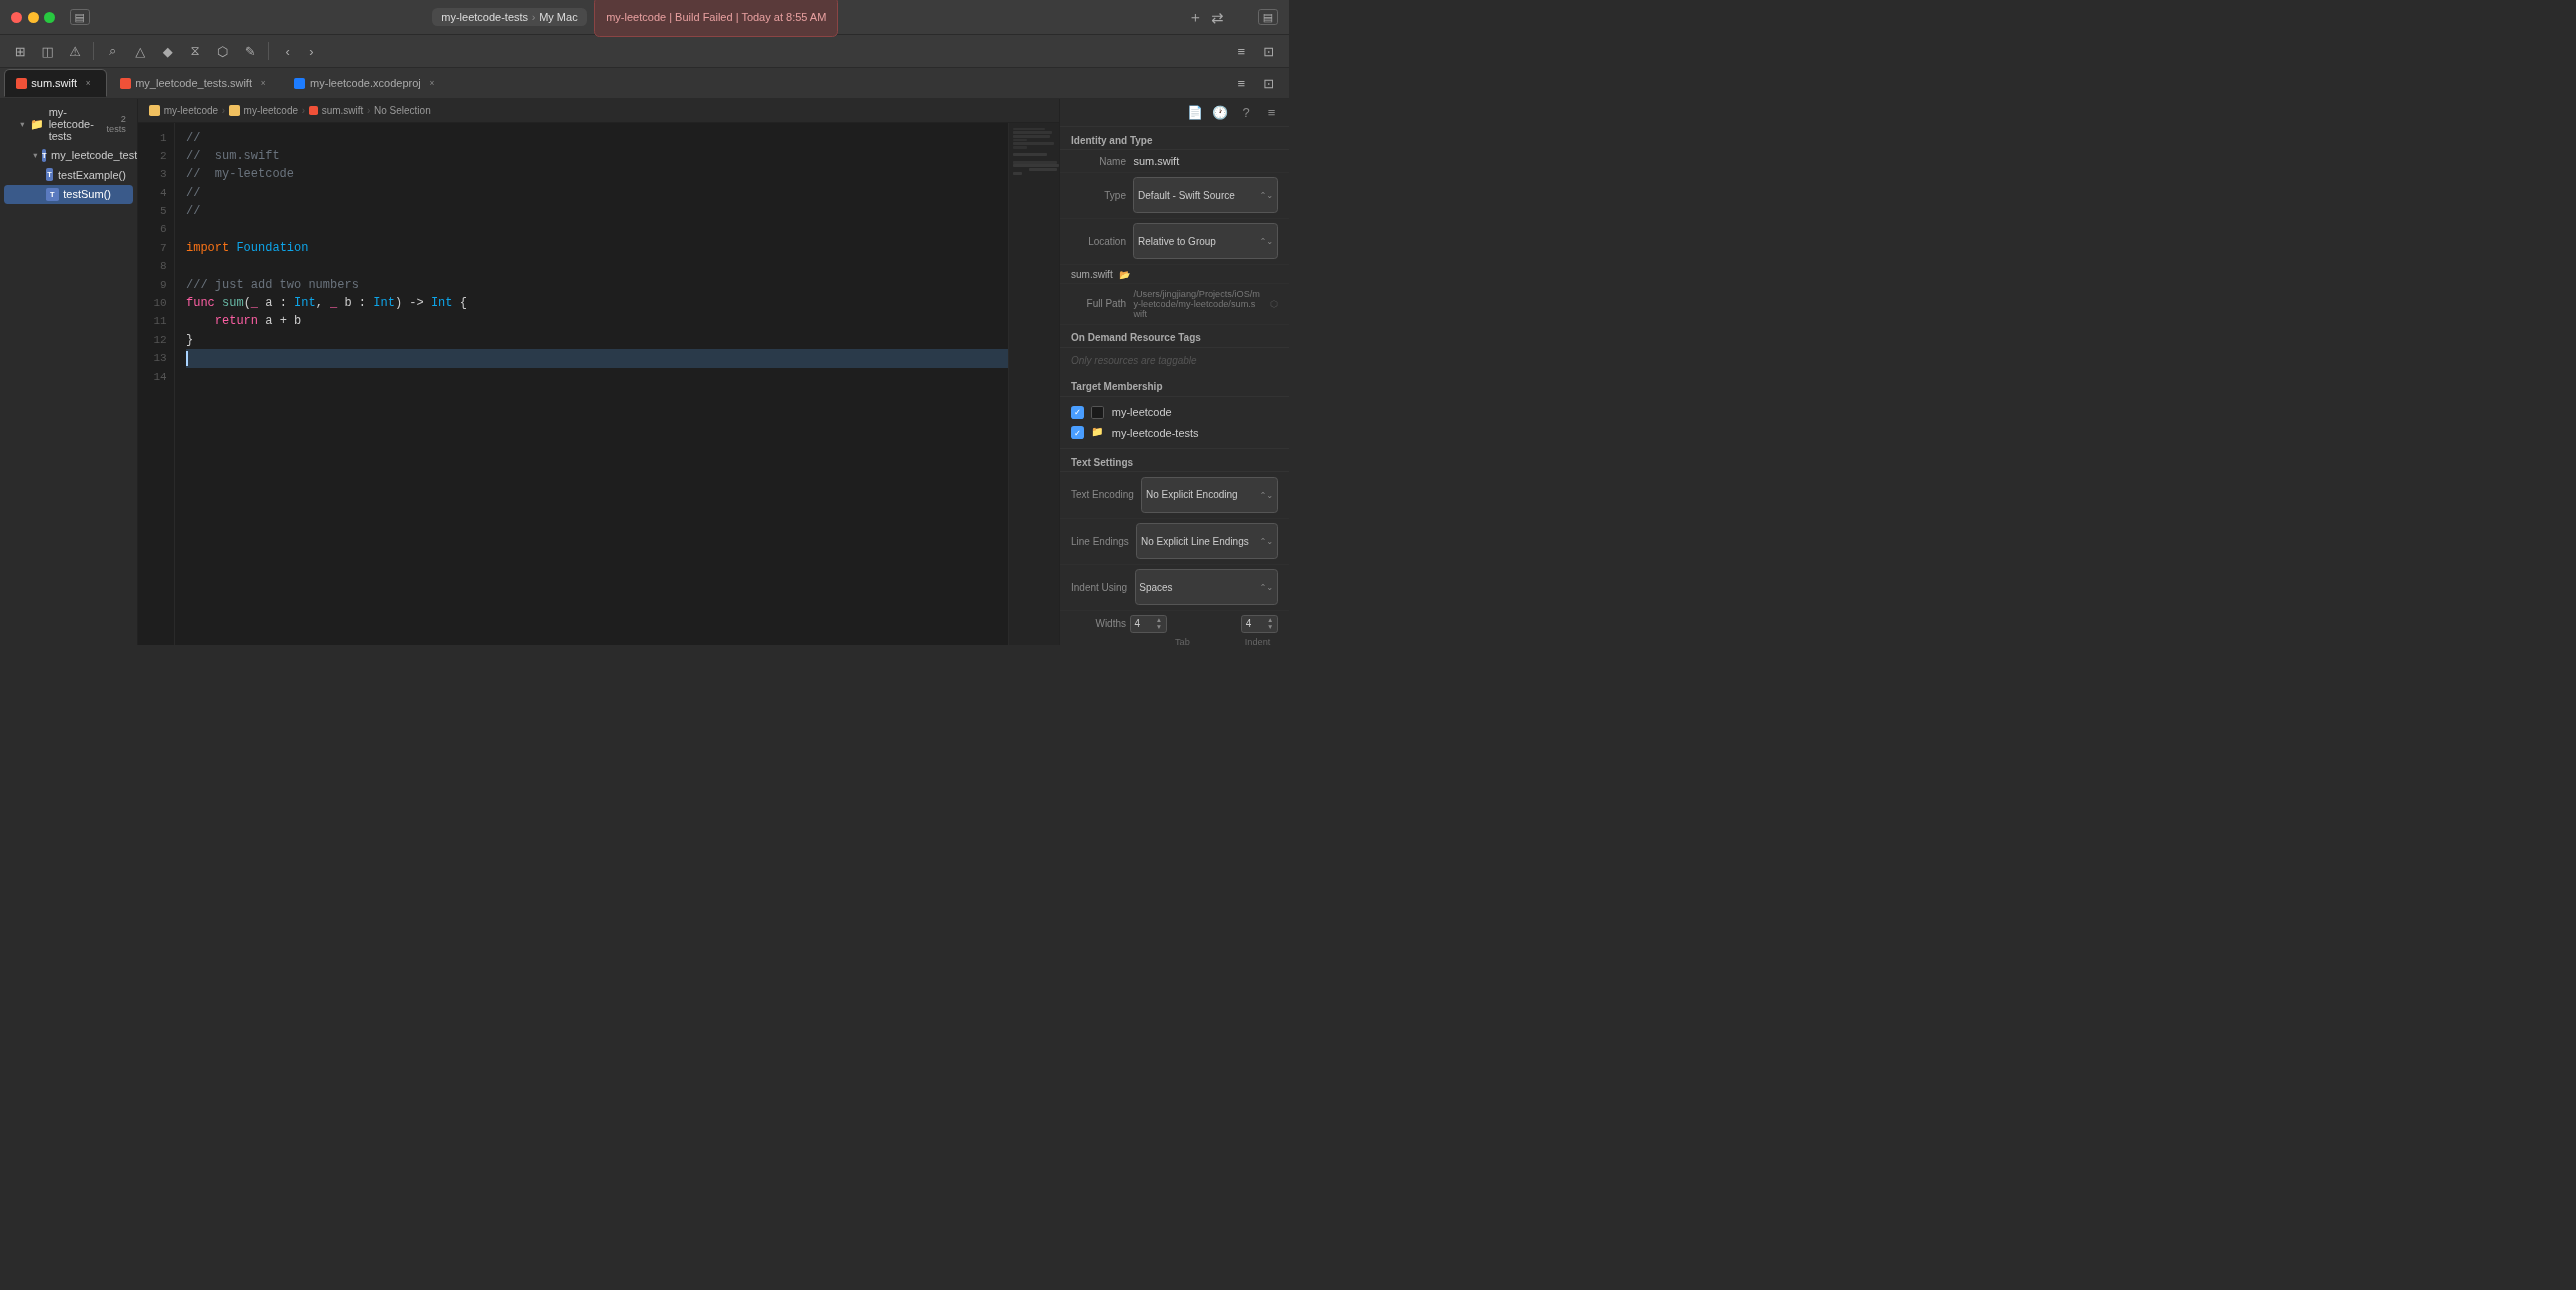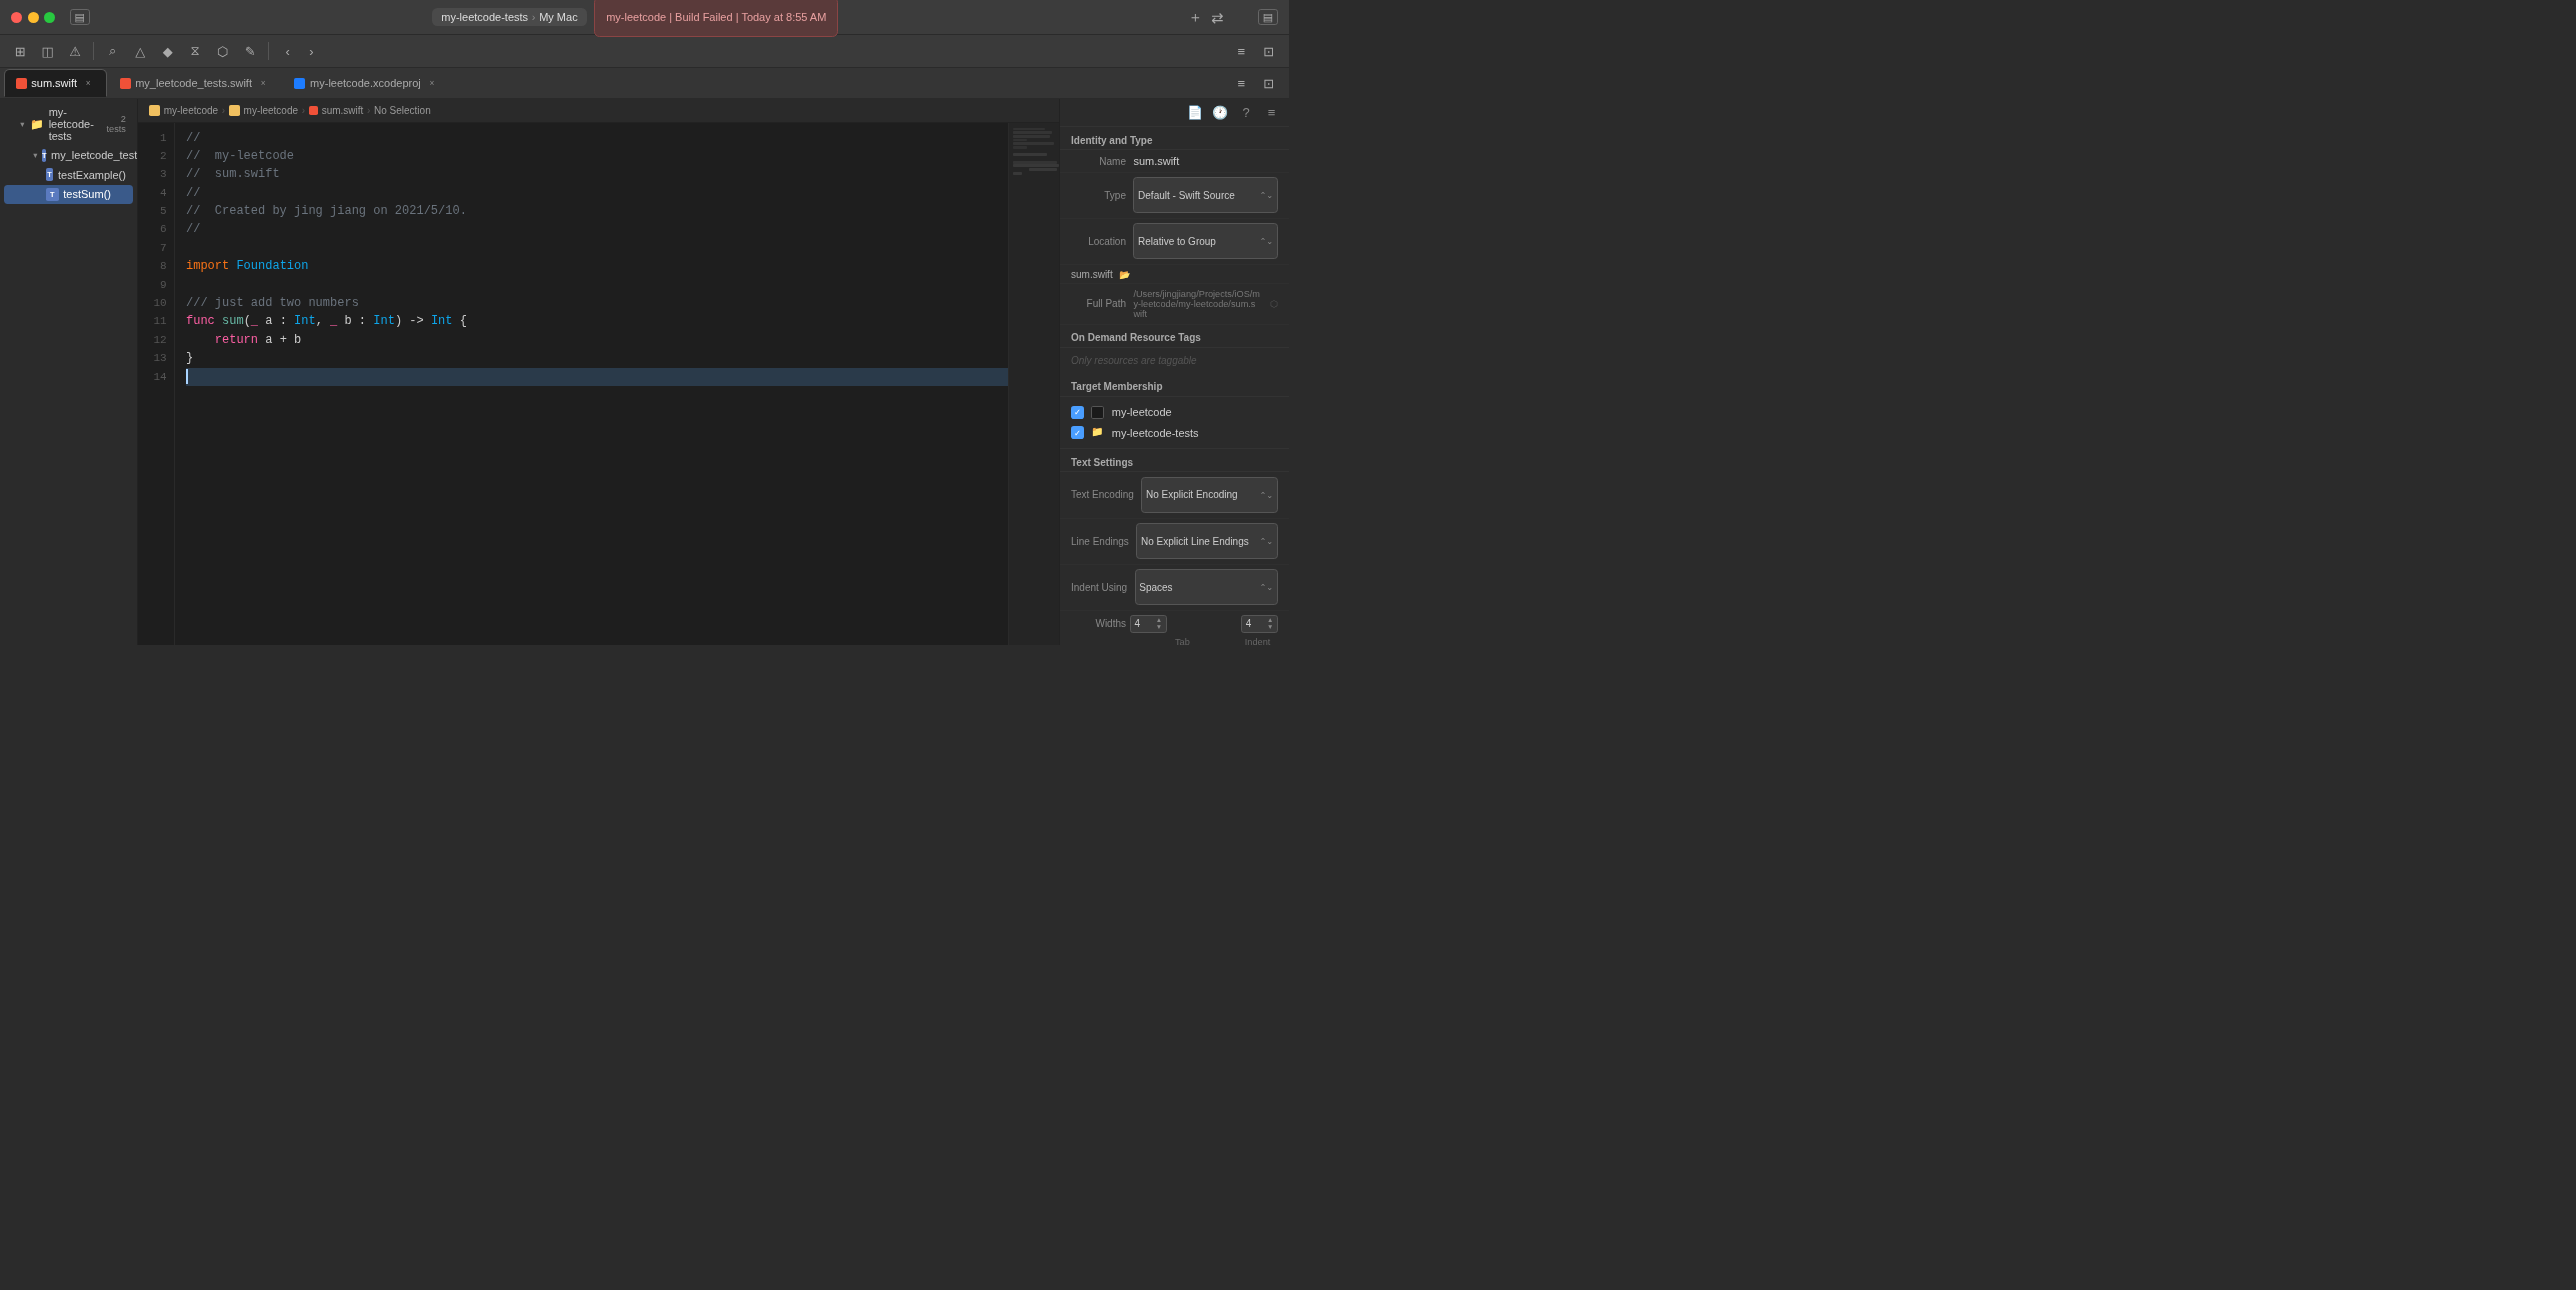--- a/index.html
+++ b/index.html
@@ -640,24 +640,23 @@
           <div>8</div>
           <div>9</div>
           <div>10</div>
           <div>11</div>
           <div>12</div>
           <div>13</div>
           <div>14</div>
         </div>
         <div class="code-content">
           <div class="code-line"><span class="comment">//</span></div>
+          <div class="code-line"><span class="comment">//  sum.swift</span></div>
           <div class="code-line"><span class="comment">//  my-leetcode</span></div>
-          <div class="code-line"><span class="comment">//  sum.swift</span></div>
           <div class="code-line"><span class="comment">//</span></div>
-          <div class="code-line"><span class="comment">//  Created by jing jiang on 2021/5/10.</span></div>
           <div class="code-line"><span class="comment">//</span></div>
           <div class="code-line"></div>
           <div class="code-line"><span class="kw-import">import</span><span> </span><span class="type-name">Foundation</span></div>
           <div class="code-line"></div>
           <div class="code-line"><span class="doc-comment">/// just add two numbers</span></div>
           <div class="code-line"><span class="kw">func</span><span> </span><span class="func-name">sum</span><span class="paren">(</span><span class="kw">_</span><span> a : </span><span class="type-name">Int</span><span>, </span><span class="kw">_</span><span> b : </span><span class="type-name">Int</span><span>) </span><span class="arrow">-&gt;</span><span> </span><span class="type-name">Int</span><span> {</span></div>
           <div class="code-line"><span>    </span><span class="ret">return</span><span> a + b</span></div>
           <div class="code-line"><span>}</span></div>
           <div class="code-line active-line"><span class="cursor"></span></div>
         </div>

